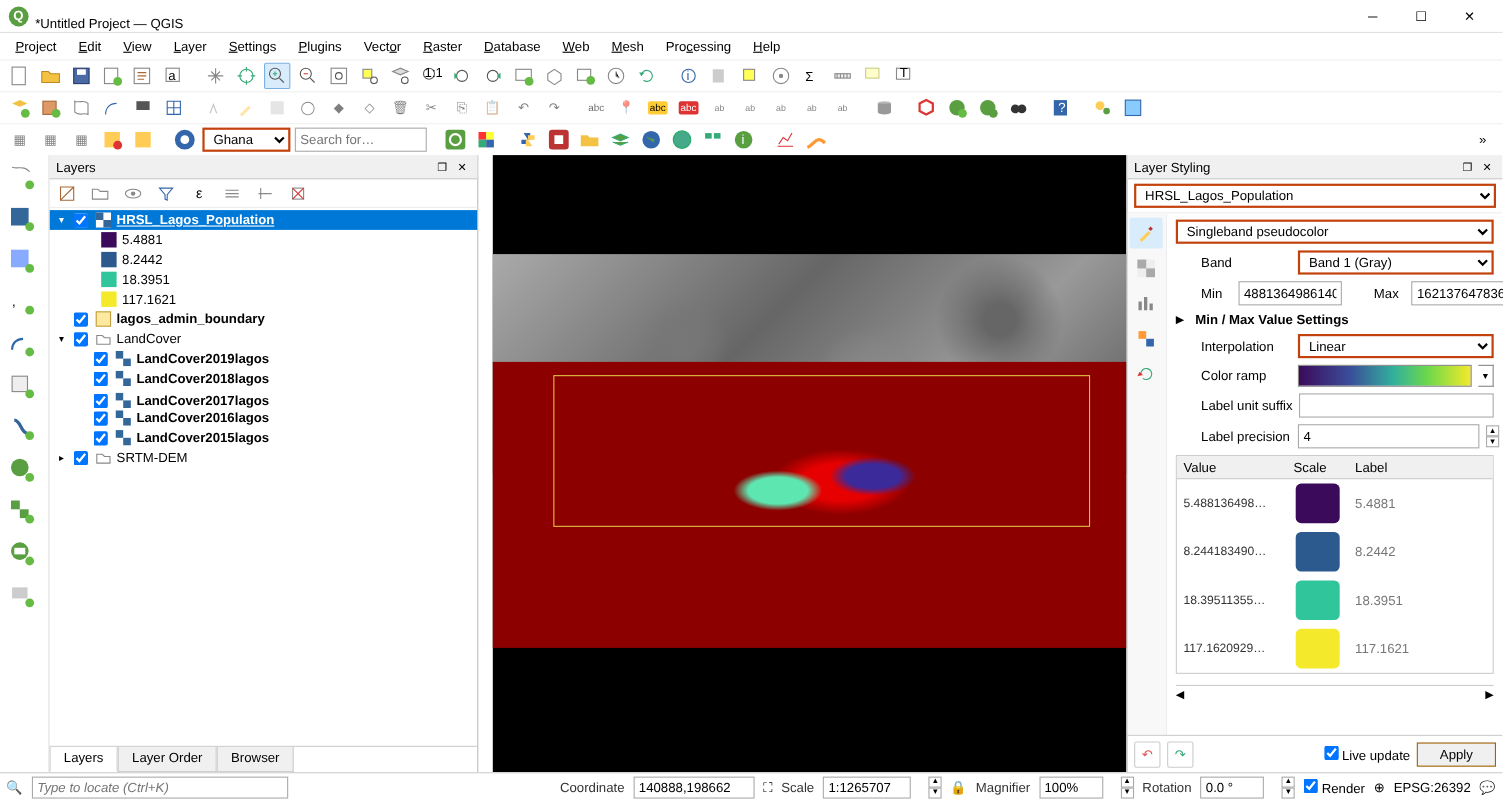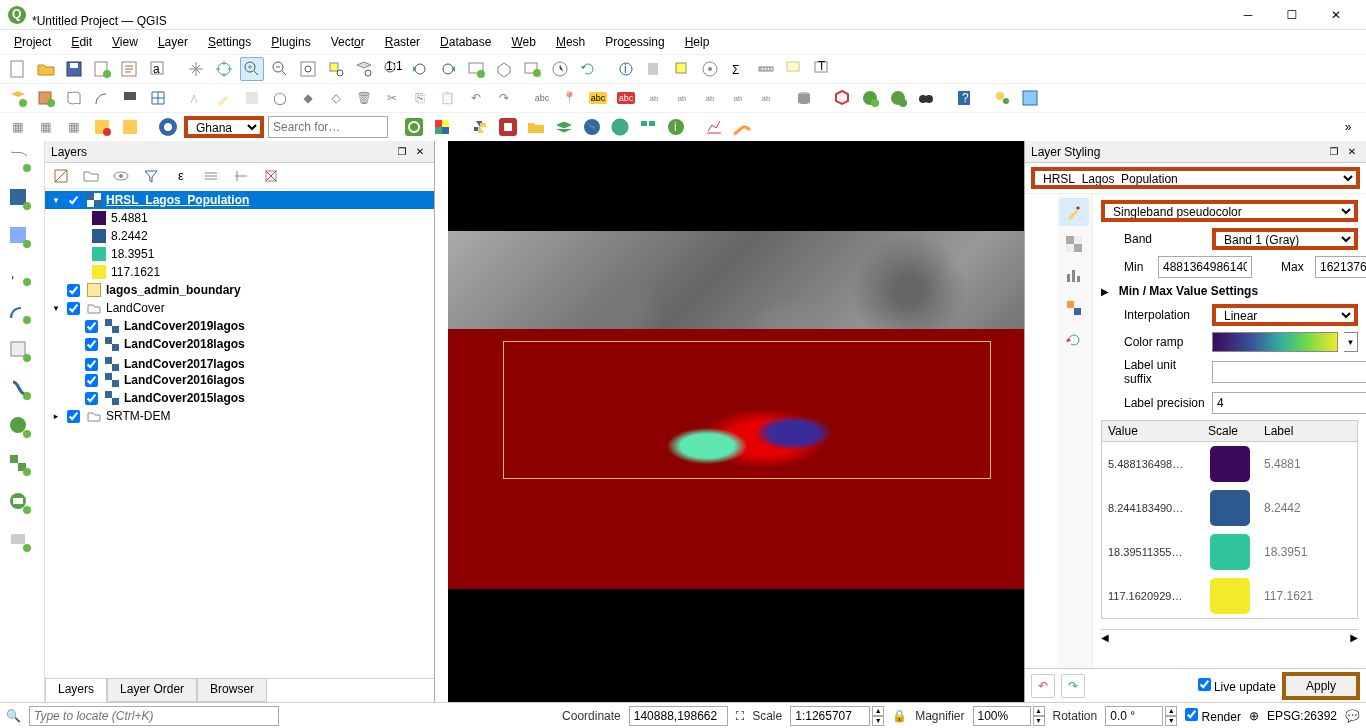--- a/index.html
+++ b/index.html
@@ -9,21 +9,21 @@
 .titlebar .logo::after { content: "Q"; position: absolute; top: 1px; left: 4px; color: #fff; font-weight: bold; font-size: 12px; }
 .titlebar span.title { flex: 1; margin-top: 12px; }
 .winbtn { width: 44px; height: 30px; display: flex; align-items: center; justify-content: center; }
 .menubar { height: 24px; display: flex; align-items: center; padding: 0 4px; gap: 0; }
 .menubar .mi { padding: 2px 10px; }
 .mi .u { text-decoration: underline; }
 .toolbar { display: flex; align-items: center; padding: 2px 6px; gap: 4px; border-top: 1px solid #f0f0f0; flex-wrap: nowrap; overflow: hidden; }
 .tbtn { width: 24px; height: 24px; display: flex; align-items: center; justify-content: center; border-radius: 2px; }
 .tsep { width: 6px; height: 24px; }
 .toolbar input[type=text] { height: 22px; padding: 0 4px; border: 1px solid #aaa; background: #fff; }
-select { height: 22px; border: 4px solid #c2410c; background: #fff; padding: 0 4px; }
+select { height: 22px; border: 2px solid #c2410c; background: #fff; padding: 0 4px; }
 .main { flex: 1; display: flex; overflow: hidden; }
 .leftdock { width: 45px; display: flex; flex-direction: column; gap: 6px; padding: 4px; border-right: 1px solid #e0e0e0; }
 .leftdock .ldbtn { width: 32px; height: 32px; display: flex; align-items: center; justify-content: center; }
 .layers-panel { width: 390px; display: flex; flex-direction: column; border-right: 1px solid #aaa; }
 .panel-title { height: 22px; background: #f0f0f0; display: flex; align-items: center; padding: 0 6px; border-bottom: 1px solid #ccc; }
 .panel-title .flex { flex: 1; }
 .panel-title .pbtn { width: 16px; height: 16px; margin-left: 2px; display: flex; align-items: center; justify-content: center; font-size: 10px; }
 .layers-toolbar { height: 26px; display: flex; align-items: center; padding: 0 4px; gap: 6px; border-bottom: 1px solid #eee; }
 .layers-tree { flex: 1; overflow: auto; padding: 2px 0; }
 .tree-row { display: flex; align-items: center; height: 18px; padding: 0 4px; white-space: nowrap; }
@@ -44,21 +44,21 @@
   radial-gradient(circle at 60% 60%, #888 3%, transparent 15%),
   radial-gradient(circle at 80% 30%, #666 3%, transparent 12%),
   linear-gradient(135deg, #aaa 0%, #666 40%, #999 70%, #555 100%); }
 .raster { position: absolute; left: 0; right: 0; top: 188px; height: 260px; background:
   radial-gradient(ellipse at 45% 45%, #5ee6b1 0%, #5ee6b1 6%, transparent 9%),
   radial-gradient(ellipse at 60% 40%, #3a2a9a 0%, #3a2a9a 5%, transparent 8%),
   radial-gradient(ellipse at 55% 42%, #e60000 0%, #e60000 8%, transparent 14%),
   linear-gradient(#8c0000, #8c0000); }
 .raster::after { content: ""; position: absolute; top: 12px; left: 55px; right: 33px; bottom: 110px; border: 1px solid #e0c040; }
 .styling-panel { width: 342px; display: flex; flex-direction: column; border-left: 1px solid #aaa; }
-.styling-body { flex: 1; display: flex; overflow: hidden; padding-left: 32px; }
+.styling-body { flex: 1; display: flex; overflow: hidden; }
 .styling-sidetabs { width: 36px; display: flex; flex-direction: column; gap: 4px; padding: 4px 2px; background: #f8f8f8; border-right: 1px solid #eee; }
 .sidetab { width: 30px; height: 28px; display: flex; align-items: center; justify-content: center; border-radius: 2px; }
 .sidetab.active { background: #d9ecfb; }
 .styling-form { flex: 1; padding: 6px 8px; overflow: auto; }
 .fc { display: flex; align-items: center; margin-bottom: 6px; gap: 6px; }
 .fc label { min-width: 82px; margin-left: 23px; }
 .fc input[type=text] { flex: 1; height: 22px; border: 1px solid #aaa; padding: 0 4px; }
 .fc select { flex: 1; }
 .color-ramp { flex: 1; height: 20px; background: linear-gradient(90deg, #3b0a5a 0%, #3a4f9a 30%, #32b09d 55%, #6cd84a 75%, #f4e92a 100%); border: 1px solid #888; }
 .valtable { border: 1px solid #ccc; margin-top: 4px; }
@@ -66,27 +66,27 @@
 .valtable .vth div { padding: 3px 6px; }
 .valtable .vth .c1 { width: 100px; }
 .valtable .vth .c2 { width: 56px; }
 .valtable .vth .c3 { flex: 1; }
 .vrow { display: flex; align-items: center; height: 44px; }
 .vrow .c1 { width: 100px; padding: 0 6px; color: #333; font-size: 11px; }
 .vrow .c2 { width: 56px; display: flex; align-items: center; justify-content: center; }
 .vrow .csw { width: 40px; height: 36px; border-radius: 5px; }
 .vrow .c3 { flex: 1; padding: 0 6px; color: #777; }
 .styling-footer { height: 34px; display: flex; align-items: center; padding: 0 6px; gap: 6px; border-top: 1px solid #ccc; }
-.styling-footer .apply { padding: 3px 20px; border: 4px solid #a16207; background: #f0f0f0; }
+.styling-footer .apply { padding: 3px 20px; border: 1px solid #a16207; background: #f0f0f0; }
 .statusbar { height: 26px; display: flex; align-items: center; padding: 0 6px; gap: 8px; border-top: 1px solid #ccc; }
 .statusbar input[type=text] { height: 20px; border: 1px solid #aaa; padding: 0 4px; }
 .locator { flex: 1; max-width: 250px; background: #fff; border: 1px solid #aaa; height: 20px; display: flex; align-items: center; padding: 0 4px; margin-right: 8px; }
 .locator input { border: none; outline: none; font-style: italic; color: #888; width: 100%; }
 .sb-lbl { color: #333; }
-.spin-group { display: flex; align-items: center; gap: 2px; justify-content: center; }
+.spin-group { display: flex; align-items: center; gap: 16px; justify-content: center; }
 .spin { width: 12px; height: 10px; border: 1px solid #aaa; font-size: 7px; display: flex; align-items: center; justify-content: center; }
 svg { display: block; }
 </style>
 </head>
 <body>
 
 <div class="titlebar">
   <div class="logo"></div>
   <span class="title">*Untitled Project — QGIS</span>
   <div class="winbtn">─</div>
@@ -907,21 +907,21 @@
   </div>
 </div>
 
 <div class="statusbar">
   <span style="color:#888">🔍</span>
   <div class="locator">
     <input placeholder="Type to locate (Ctrl+K)" style="">
   </div>
   <div style="flex:1"></div>
   <span class="sb-lbl">Coordinate</span>
-  <input type="text" style="width: 99px;" value="140888,198662">
+  <input type="text" style="width: 110px;" value="140888,198662">
   <span>⛶</span>
   <span class="sb-lbl">Scale</span>
   <div class="spin-group">
     <input type="text" style="width: 80px;" value="1:1265707">
     <div>
         <div class="spin">▲</div>
         <div class="spin">▼</div>
       </div>
   </div>
   <span>🔒</span>

